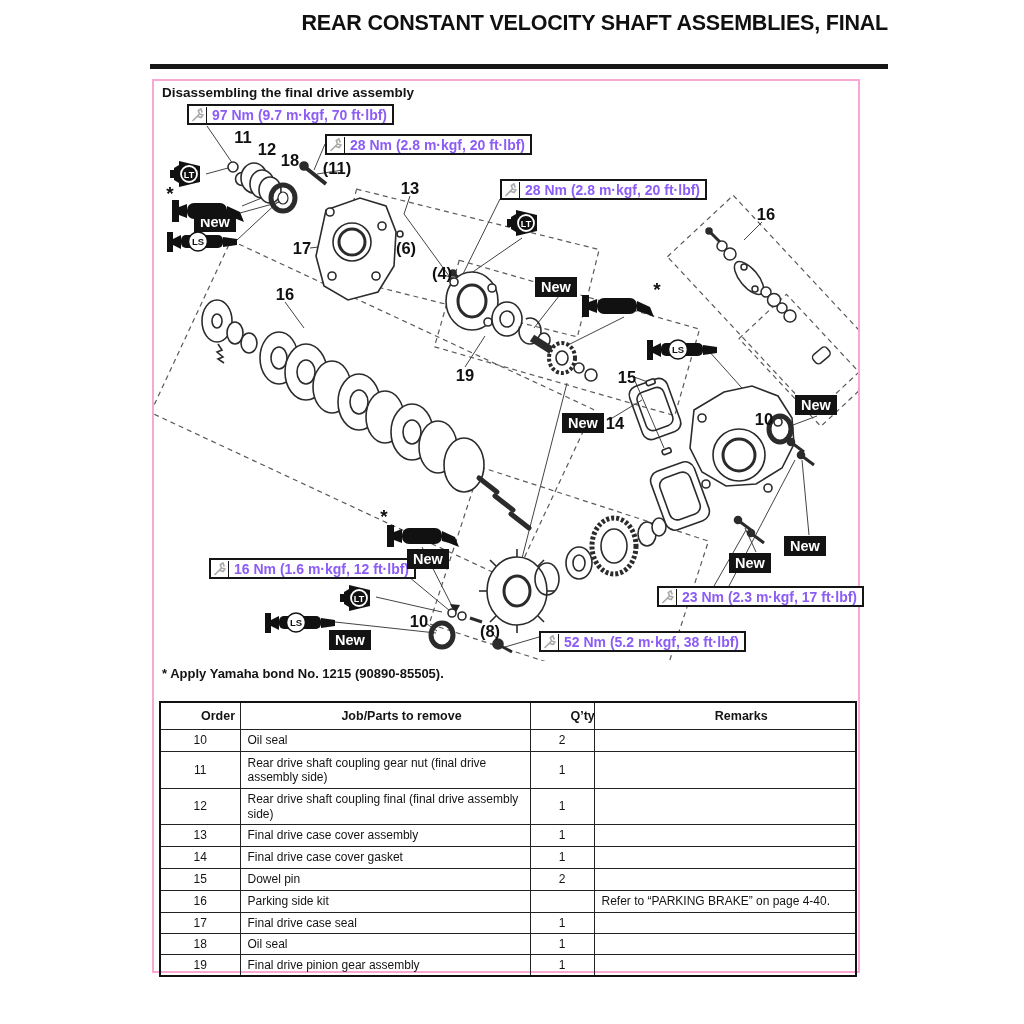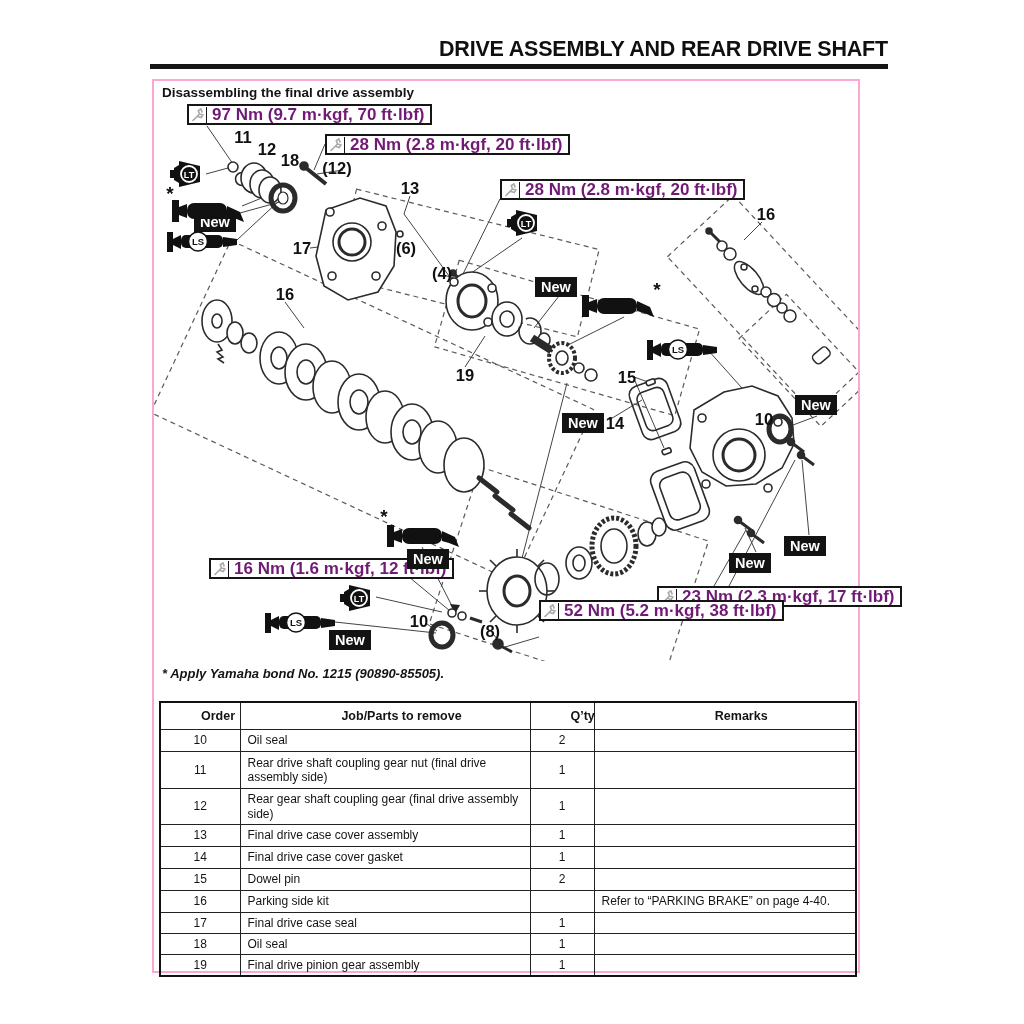--- a/index.html
+++ b/index.html
@@ -13,44 +13,43 @@
   .content-box{position:absolute;left:152px;top:79px;width:708px;height:894px;
                border:2px solid #f9a8d4;box-sizing:border-box;background:#fff;}
   .section-heading{position:absolute;left:8px;top:4px;font-size:13.5px;font-weight:bold;}
   
   .diagram{position:absolute;left:0;top:19px;width:704px;height:561px;}
   .diagram svg.base{position:absolute;left:0;top:0;}
   .overlay{position:absolute;left:0;top:0;width:704px;height:561px;}
   .overlay > div{position:absolute;}
   .callout{display:flex;align-items:center;border:2px solid #151515;background:#fff;height:17px;}
   .callout .ci{width:17px;height:16px;border-right:1.5px solid #151515;display:flex;align-items:center;justify-content:center;}
-  .callout .ct{padding:0 5px;font-weight:bold;font-size:17px;white-space:nowrap;color:#701a75;}
+  .callout .ct{padding:0 5px;font-weight:bold;font-size:14px;white-space:nowrap;color:#8b5cf6;}
   .plabel{font-weight:bold;font-size:16.5px;transform:translate(-50%,-50%);white-space:nowrap;color:#101010;}
   .newbadge{background:#131313;color:#fff;font-weight:bold;font-size:14.5px;padding:0 6px;height:20px;line-height:20px;}
   .ast{font-weight:bold;font-size:19px;transform:translate(-50%,-50%);color:#101010;}
   
-  .footnote{position:absolute;left:8px;top:585px;font-size:13px;font-weight:bold;font-style:italic;}
+  .footnote{position:absolute;left:8px;top:585px;font-size:13px;font-weight:bold;}
   
   .parts-table{position:absolute;left:5px;top:620px;width:698px;border-collapse:collapse;table-layout:fixed;
                font-size:12px;}
   .parts-table th,.parts-table td{border:1px solid #222;padding:1px 7px;vertical-align:middle;line-height:1.2;}
   .parts-table{border:2px solid #111;}
   .parts-table th{font-weight:bold;font-size:12.5px;text-align:center;height:24px;padding-left:40px;}
   .parts-table td:nth-child(1),.parts-table td:nth-child(3){text-align:center;}
   .col-order{width:80px;}.col-job{width:290px;}.col-qty{width:64px;}
 </style>
 </head>
 <body>
 
 <div class="page">
 
   <div class="title-block">
     <h1>
-      <br>
-      <span>DRIVE ASSEMBLY AND REAR DRIVE SHAFT</span>
+      <span>REAR CONSTANT VELOCITY SHAFT ASSEMBLIES, FINAL</span><br>
     </h1>
   </div>
   <div class="title-rule"></div>
 
   <div class="content-box">
     <div class="section-heading">Disassembling the final drive assembly</div>
 
     <div class="diagram">
 
       <svg class="base" width="704" height="561" viewBox="0 0 704 561">
@@ -276,32 +275,32 @@
             <span class="ct">16 Nm (1.6 m·kgf, 12 ft·lbf)</span>
           </div>
           <div class="callout" style="left: 503px; top: 486px;">
             <span class="ci">
               <svg width="13" height="14" viewBox="0 0 13 14">
                 <path d="M2 12.5 L8.5 6 M8.5 6 L7.3 2.6 L9.9 0.9 L11 3.9 M8.5 6 L11.9 7 L10.2 9.6 L7.1 8.5" stroke="#a9a9a9" stroke-width="1.6" fill="none" stroke-linecap="round"></path>
               </svg>
             </span>
             <span class="ct">23 Nm (2.3 m·kgf, 17 ft·lbf)</span>
           </div>
-          <div class="callout" style="left: 385px; top: 500px;">
+          <div class="callout" style="left: 385px; top: 531px;">
             <span class="ci">
               <svg width="13" height="14" viewBox="0 0 13 14">
                 <path d="M2 12.5 L8.5 6 M8.5 6 L7.3 2.6 L9.9 0.9 L11 3.9 M8.5 6 L11.9 7 L10.2 9.6 L7.1 8.5" stroke="#a9a9a9" stroke-width="1.6" fill="none" stroke-linecap="round"></path>
               </svg>
             </span>
             <span class="ct">52 Nm (5.2 m·kgf, 38 ft·lbf)</span>
           </div>
           <div class="plabel" style="left: 89px; top: 37px;">11</div>
           <div class="plabel" style="left: 113px; top: 49px;">12</div>
           <div class="plabel" style="left: 136px; top: 60px;">18</div>
-          <div class="plabel" style="left: 183px; top: 68px;">(12)</div>
+          <div class="plabel" style="left: 183px; top: 68px;">(11)</div>
           <div class="plabel" style="left: 256px; top: 88px;">13</div>
           <div class="plabel" style="left: 148px; top: 148px;">17</div>
           <div class="plabel" style="left: 252px; top: 148px;">(6)</div>
           <div class="plabel" style="left: 131px; top: 194px;">16</div>
           <div class="plabel" style="left: 288px; top: 173px;">(4)</div>
           <div class="plabel" style="left: 311px; top: 275px;">19</div>
           <div class="plabel" style="left: 612px; top: 114px;">16</div>
           <div class="plabel" style="left: 473px; top: 277px;">15</div>
           <div class="plabel" style="left: 461px; top: 323px;">14</div>
           <div class="plabel" style="left: 610px; top: 319px;">10</div>
@@ -409,21 +408,21 @@
             <td></td>
           </tr>
           <tr style="height: 37px;">
             <td>11</td>
             <td>Rear drive shaft coupling gear nut (final drive assembly side)</td>
             <td>1</td>
             <td></td>
           </tr>
           <tr style="height: 36px;">
             <td>12</td>
-            <td>Rear gear shaft coupling gear (final drive assembly side)</td>
+            <td>Rear drive shaft coupling final (final drive assembly side)</td>
             <td>1</td>
             <td></td>
           </tr>
           <tr style="height: 22px;">
             <td>13</td>
             <td>Final drive case cover assembly</td>
             <td>1</td>
             <td></td>
           </tr>
           <tr style="height: 22px;">

